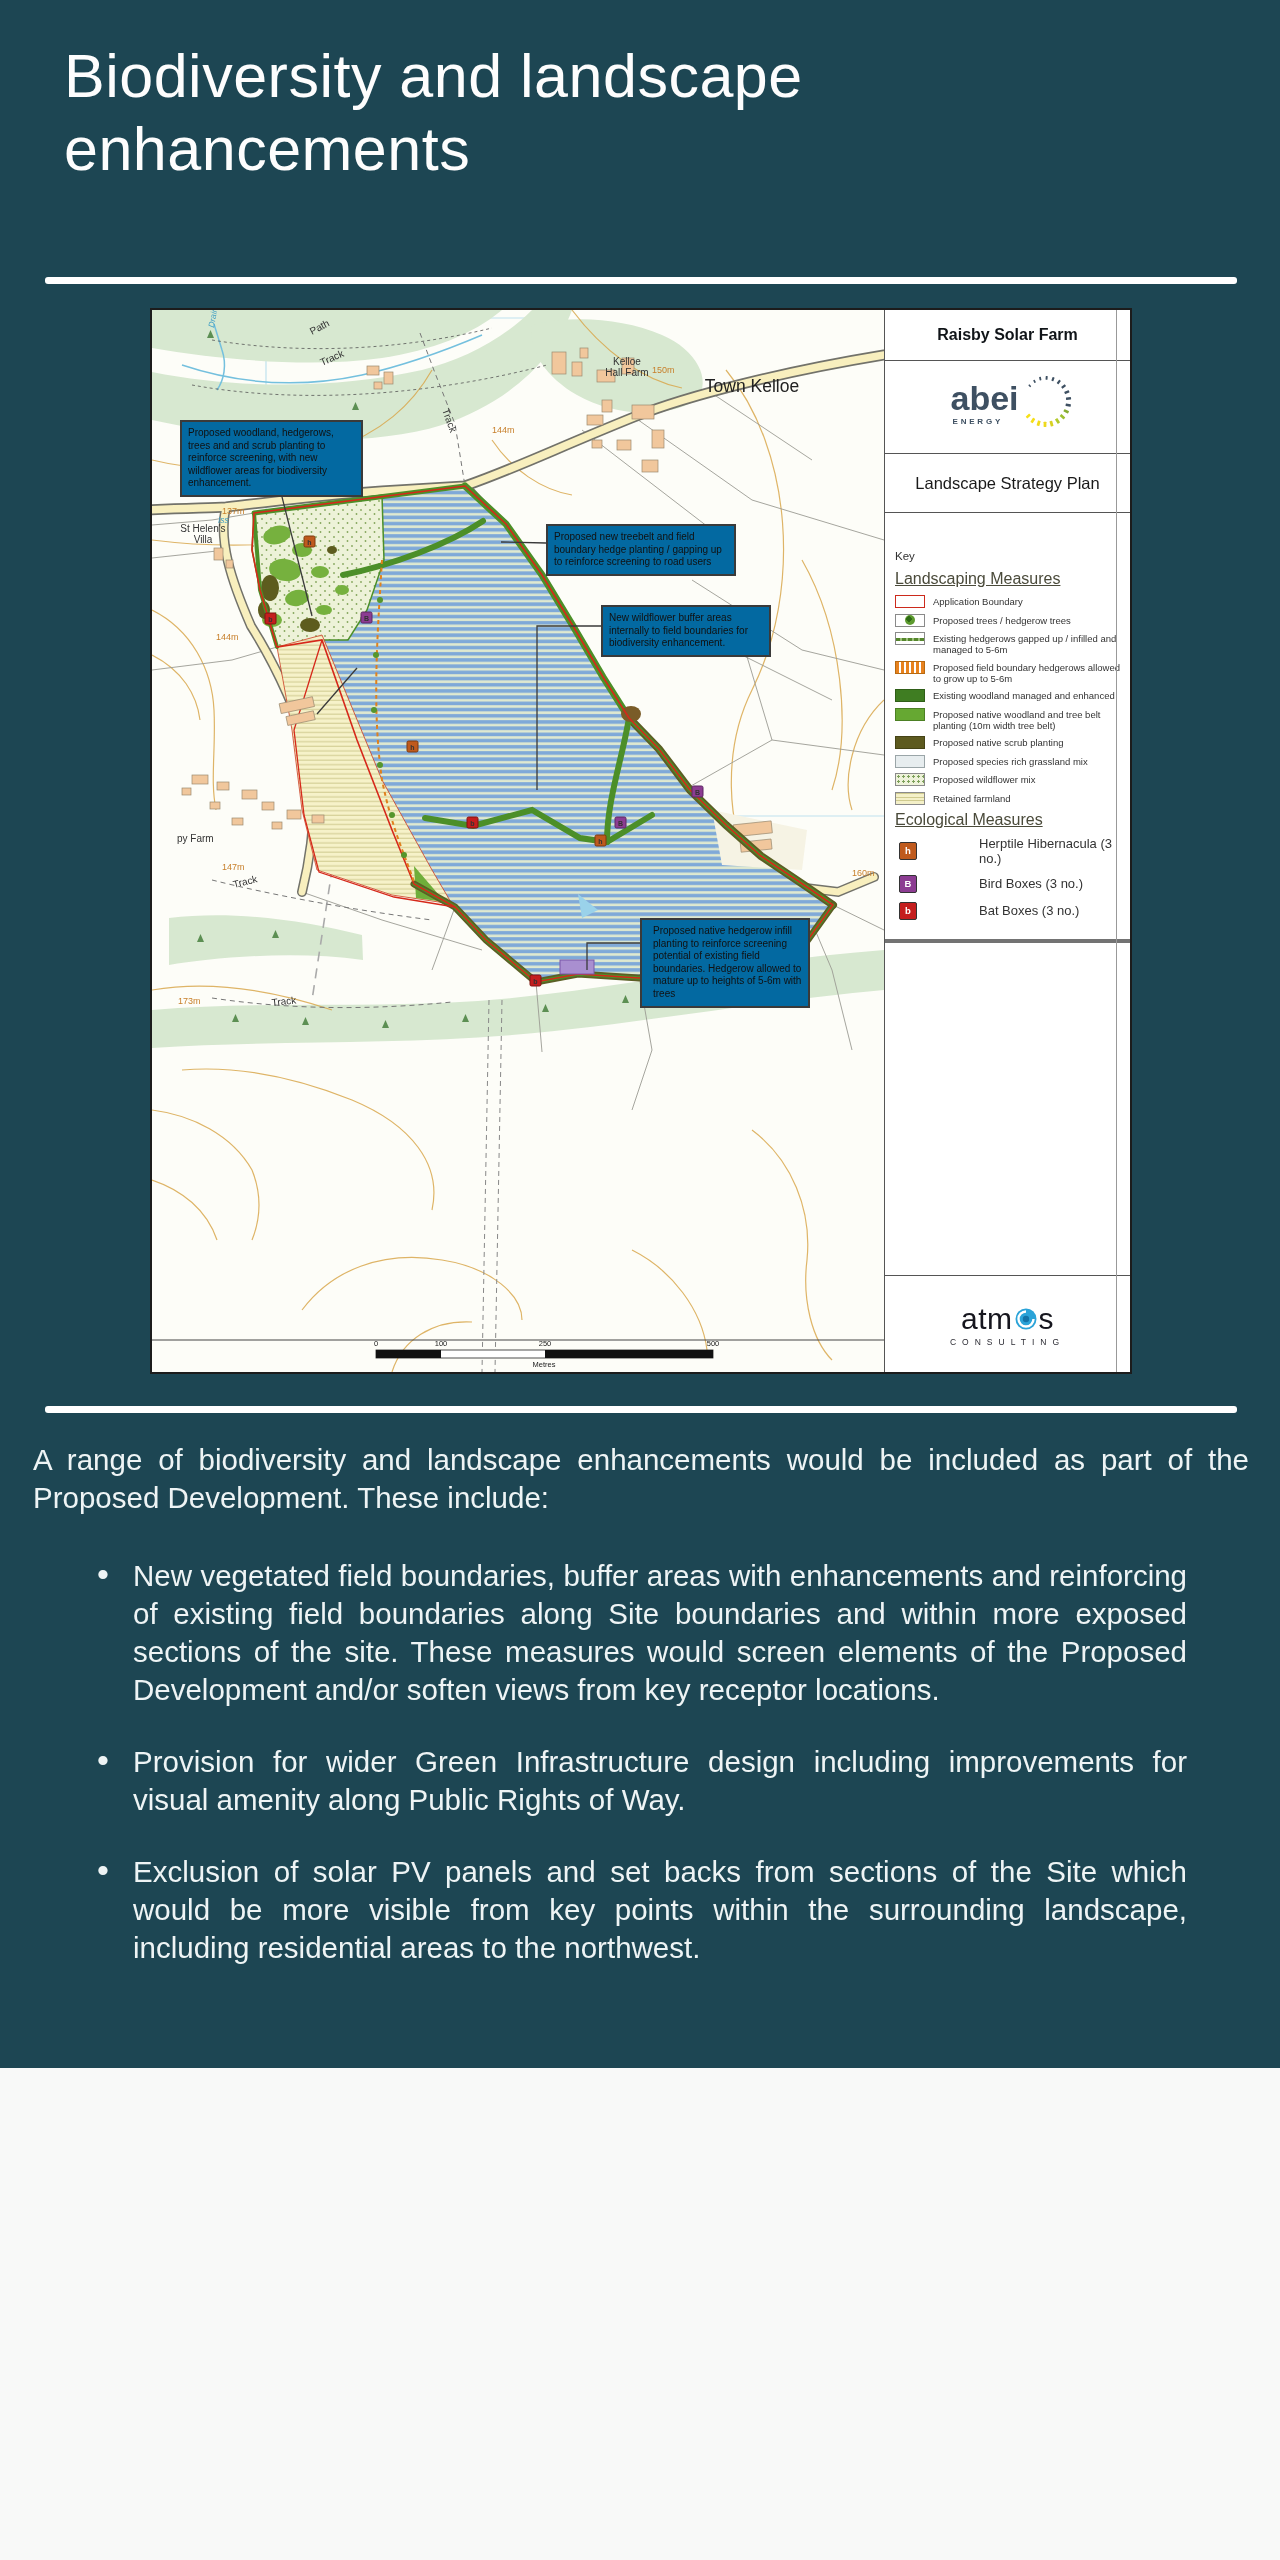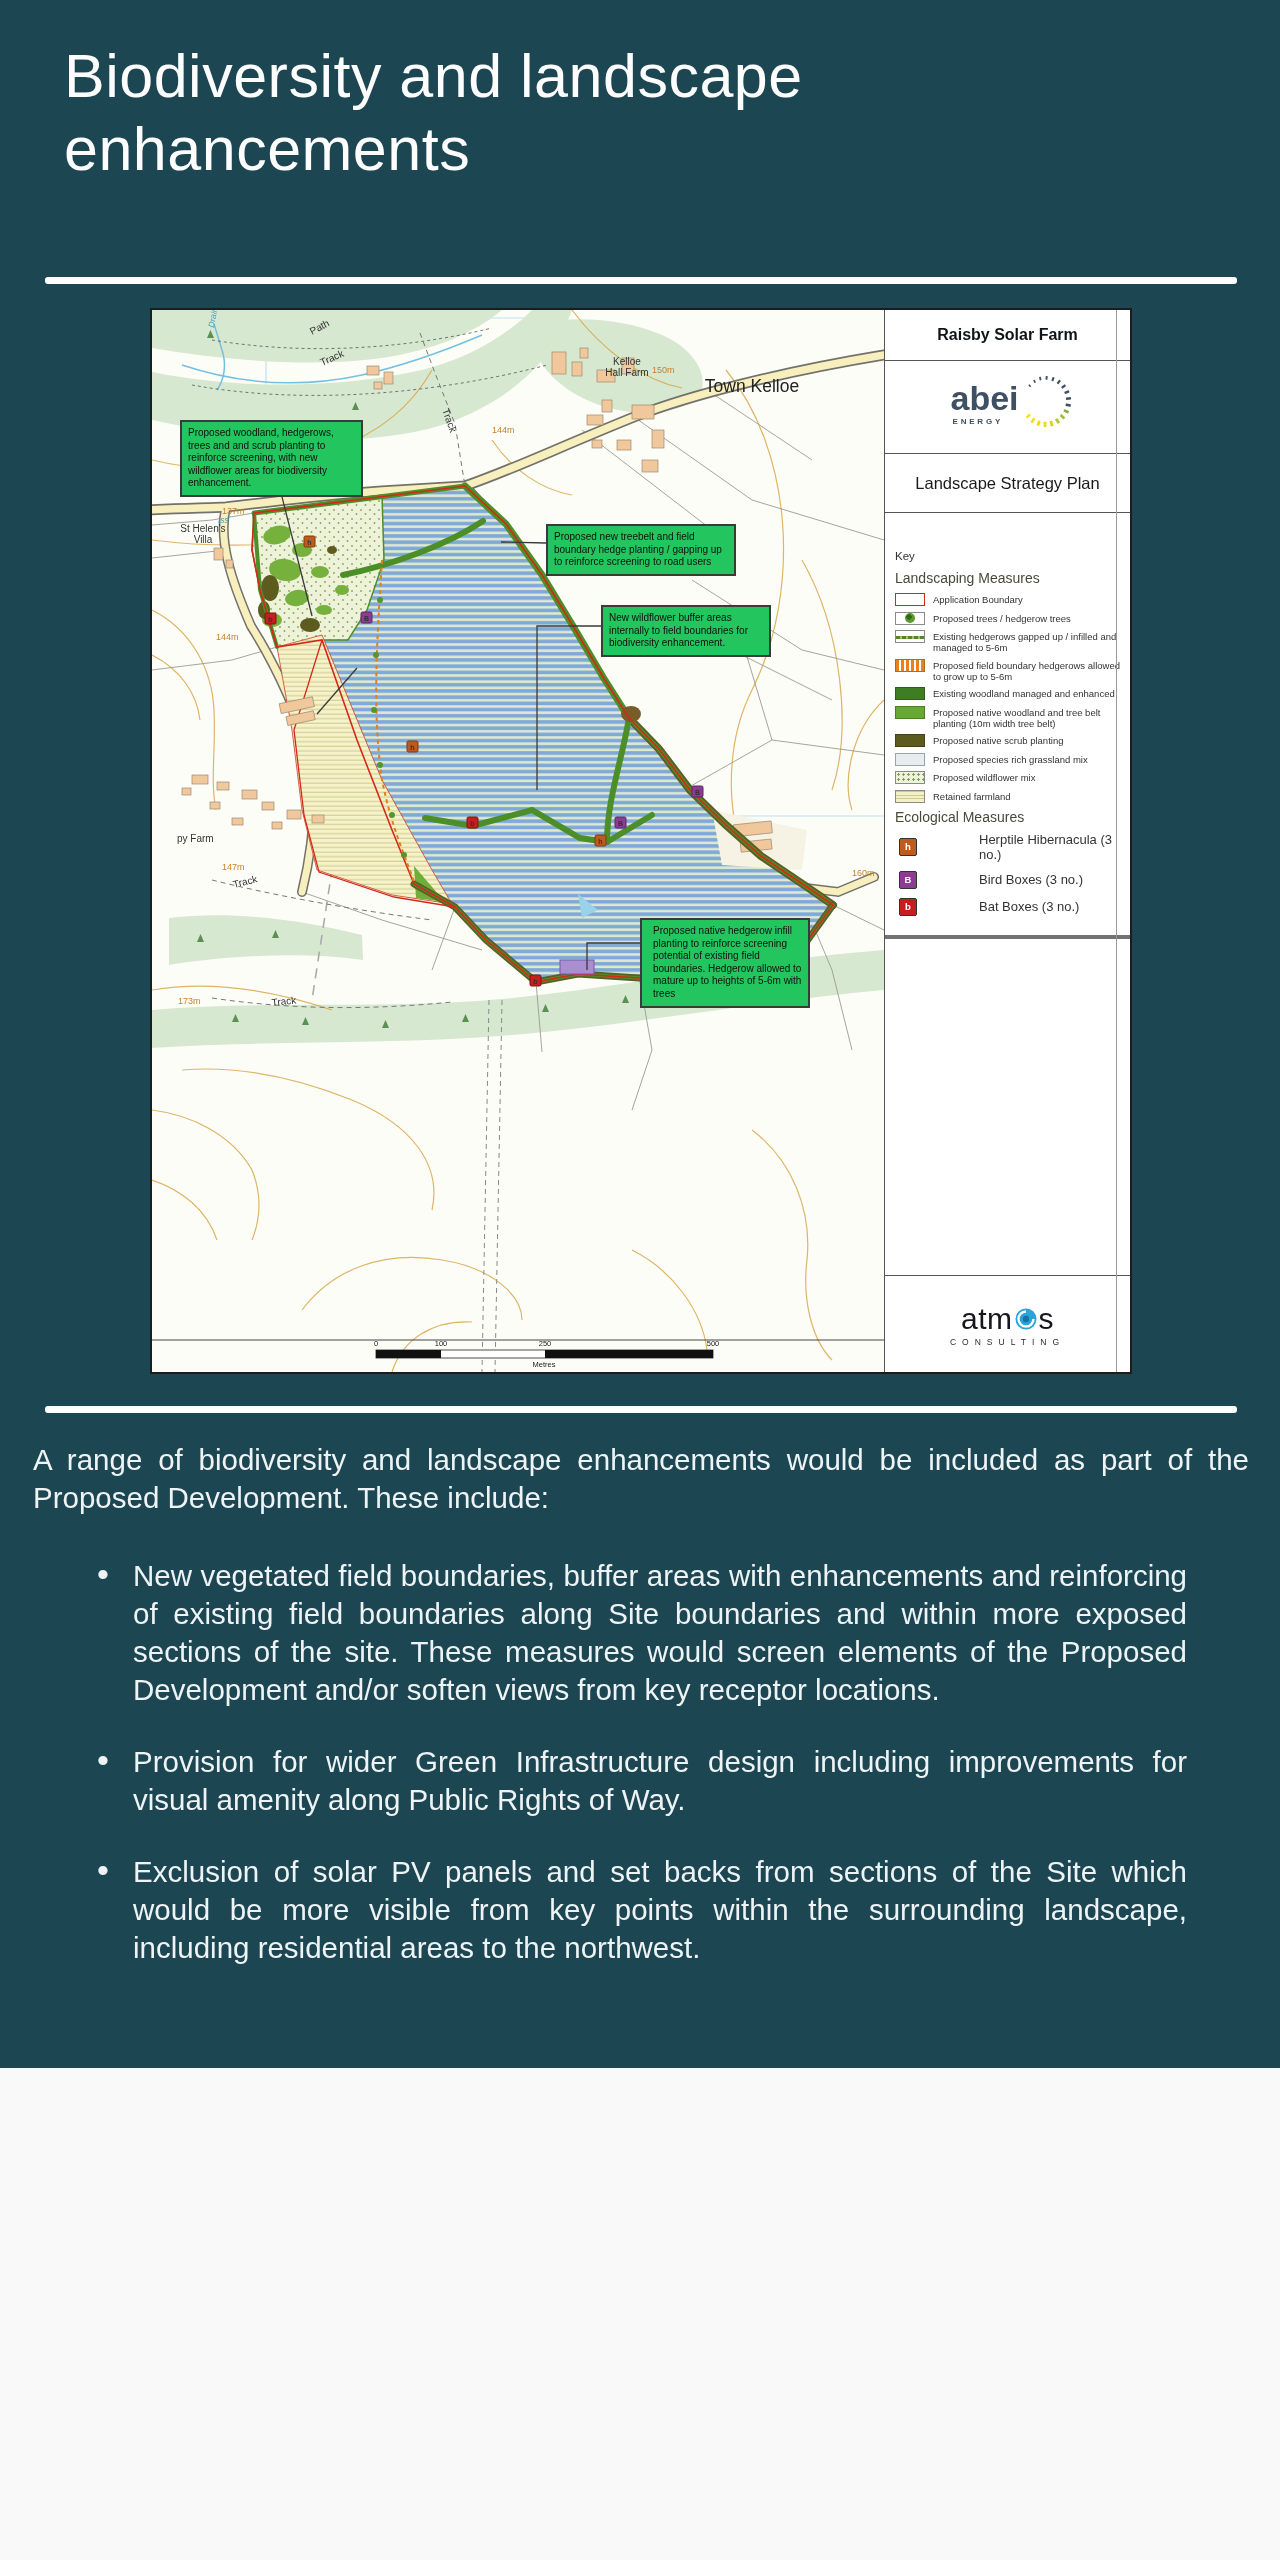--- a/index.html
+++ b/index.html
@@ -21,41 +21,41 @@
   .copy li{position:relative;margin:0 0 34px 0;padding-left:38px;font-size:29.5px;line-height:38px;text-align:justify;}
   .copy li::before{content:"\2022";position:absolute;left:2px;top:-2px;font-size:34px;}
   
   .plan-doc{
     position:absolute;left:150px;top:308px;width:978px;height:1062px;
     background:#ffffff;border:2px solid #1c1c1c;box-sizing:content-box;
   }
   .map-svg{position:absolute;left:0;top:0;width:732px;height:1062px;display:block;}
   
   .callout{
-    position:absolute;background:#22c55e;border:2px solid #3a3a3a;color:#111;
+    position:absolute;background:#0369a1;border:2px solid #3a3a3a;color:#111;
     font-size:10px;line-height:12.6px;padding:5px 6px;box-sizing:border-box;
   }
   .co1{left:28px;top:110px;width:183px;}
   .co2{left:394px;top:214px;width:190px;}
   .co3{left:449px;top:295px;width:170px;}
   .co4{left:24px;top:404px;width:158px;}
   .co5{left:488px;top:608px;width:170px;padding-left:11px;}
   
   .panel{
     position:absolute;left:732px;top:0;right:0;bottom:0;background:#fff;
     border-left:1.5px solid #555;display:flex;flex-direction:column;color:#222;
   }
   .panel::after{content:"";position:absolute;right:13px;top:0;bottom:0;border-left:1px solid #999;}
   .p-sec{border-bottom:1px solid #555;display:flex;align-items:center;justify-content:center;}
   .p-title{height:50px;font-size:16px;font-weight:bold;color:#101418;}
   .p-logo{height:92px;}
   .p-plan{height:58px;font-size:16.5px;color:#1a1a1a;}
   .p-key{padding:8px 10px 10px 10px;border-bottom:4px solid #737373;margin-top:29px;}
   .key-word{font-size:11.5px;margin:0 0 8px 0;color:#333;}
-  .key-head{font-size:14px;color:#4a4a3a;margin:6px 0 7px 0;}
+  .key-head{font-size:16px;color:#4a4a3a;text-decoration:underline;margin:6px 0 7px 0;}
   .k-item{display:flex;align-items:flex-start;margin-bottom:5.5px;}
   .k-item .lbl{font-size:9.5px;line-height:11px;color:#333;padding-top:1px;}
   .sw{flex:0 0 30px;height:13px;margin-right:8px;border:.8px solid #8a8a8a;box-sizing:border-box;background:#fff;position:relative;}
   .sw-boundary{border:1.4px solid #cc2a1c;}
   .sw-trees{display:flex;align-items:center;justify-content:center;}
   .sw-trees i{width:10px;height:10px;border-radius:50%;background:radial-gradient(circle at 40% 40%, #2f6b15 0 30%, #5c9a2e 31% 100%);}
   .sw-hedge{background:linear-gradient(#fff 0 4.5px,transparent 4.5px 8px,#fff 8px),repeating-linear-gradient(90deg,#55862c 0 4px,#9cc07a 4px 6px);}
   .sw-fieldhedge{background:repeating-linear-gradient(90deg,#e8821e 0 2.5px,#fff 2.5px 5px);border-color:#b86a10;}
   .sw-woodland{background:#3f7d22;border-color:#2f5e18;}
   .sw-native{background:#66a832;border-color:#4c8024;}

